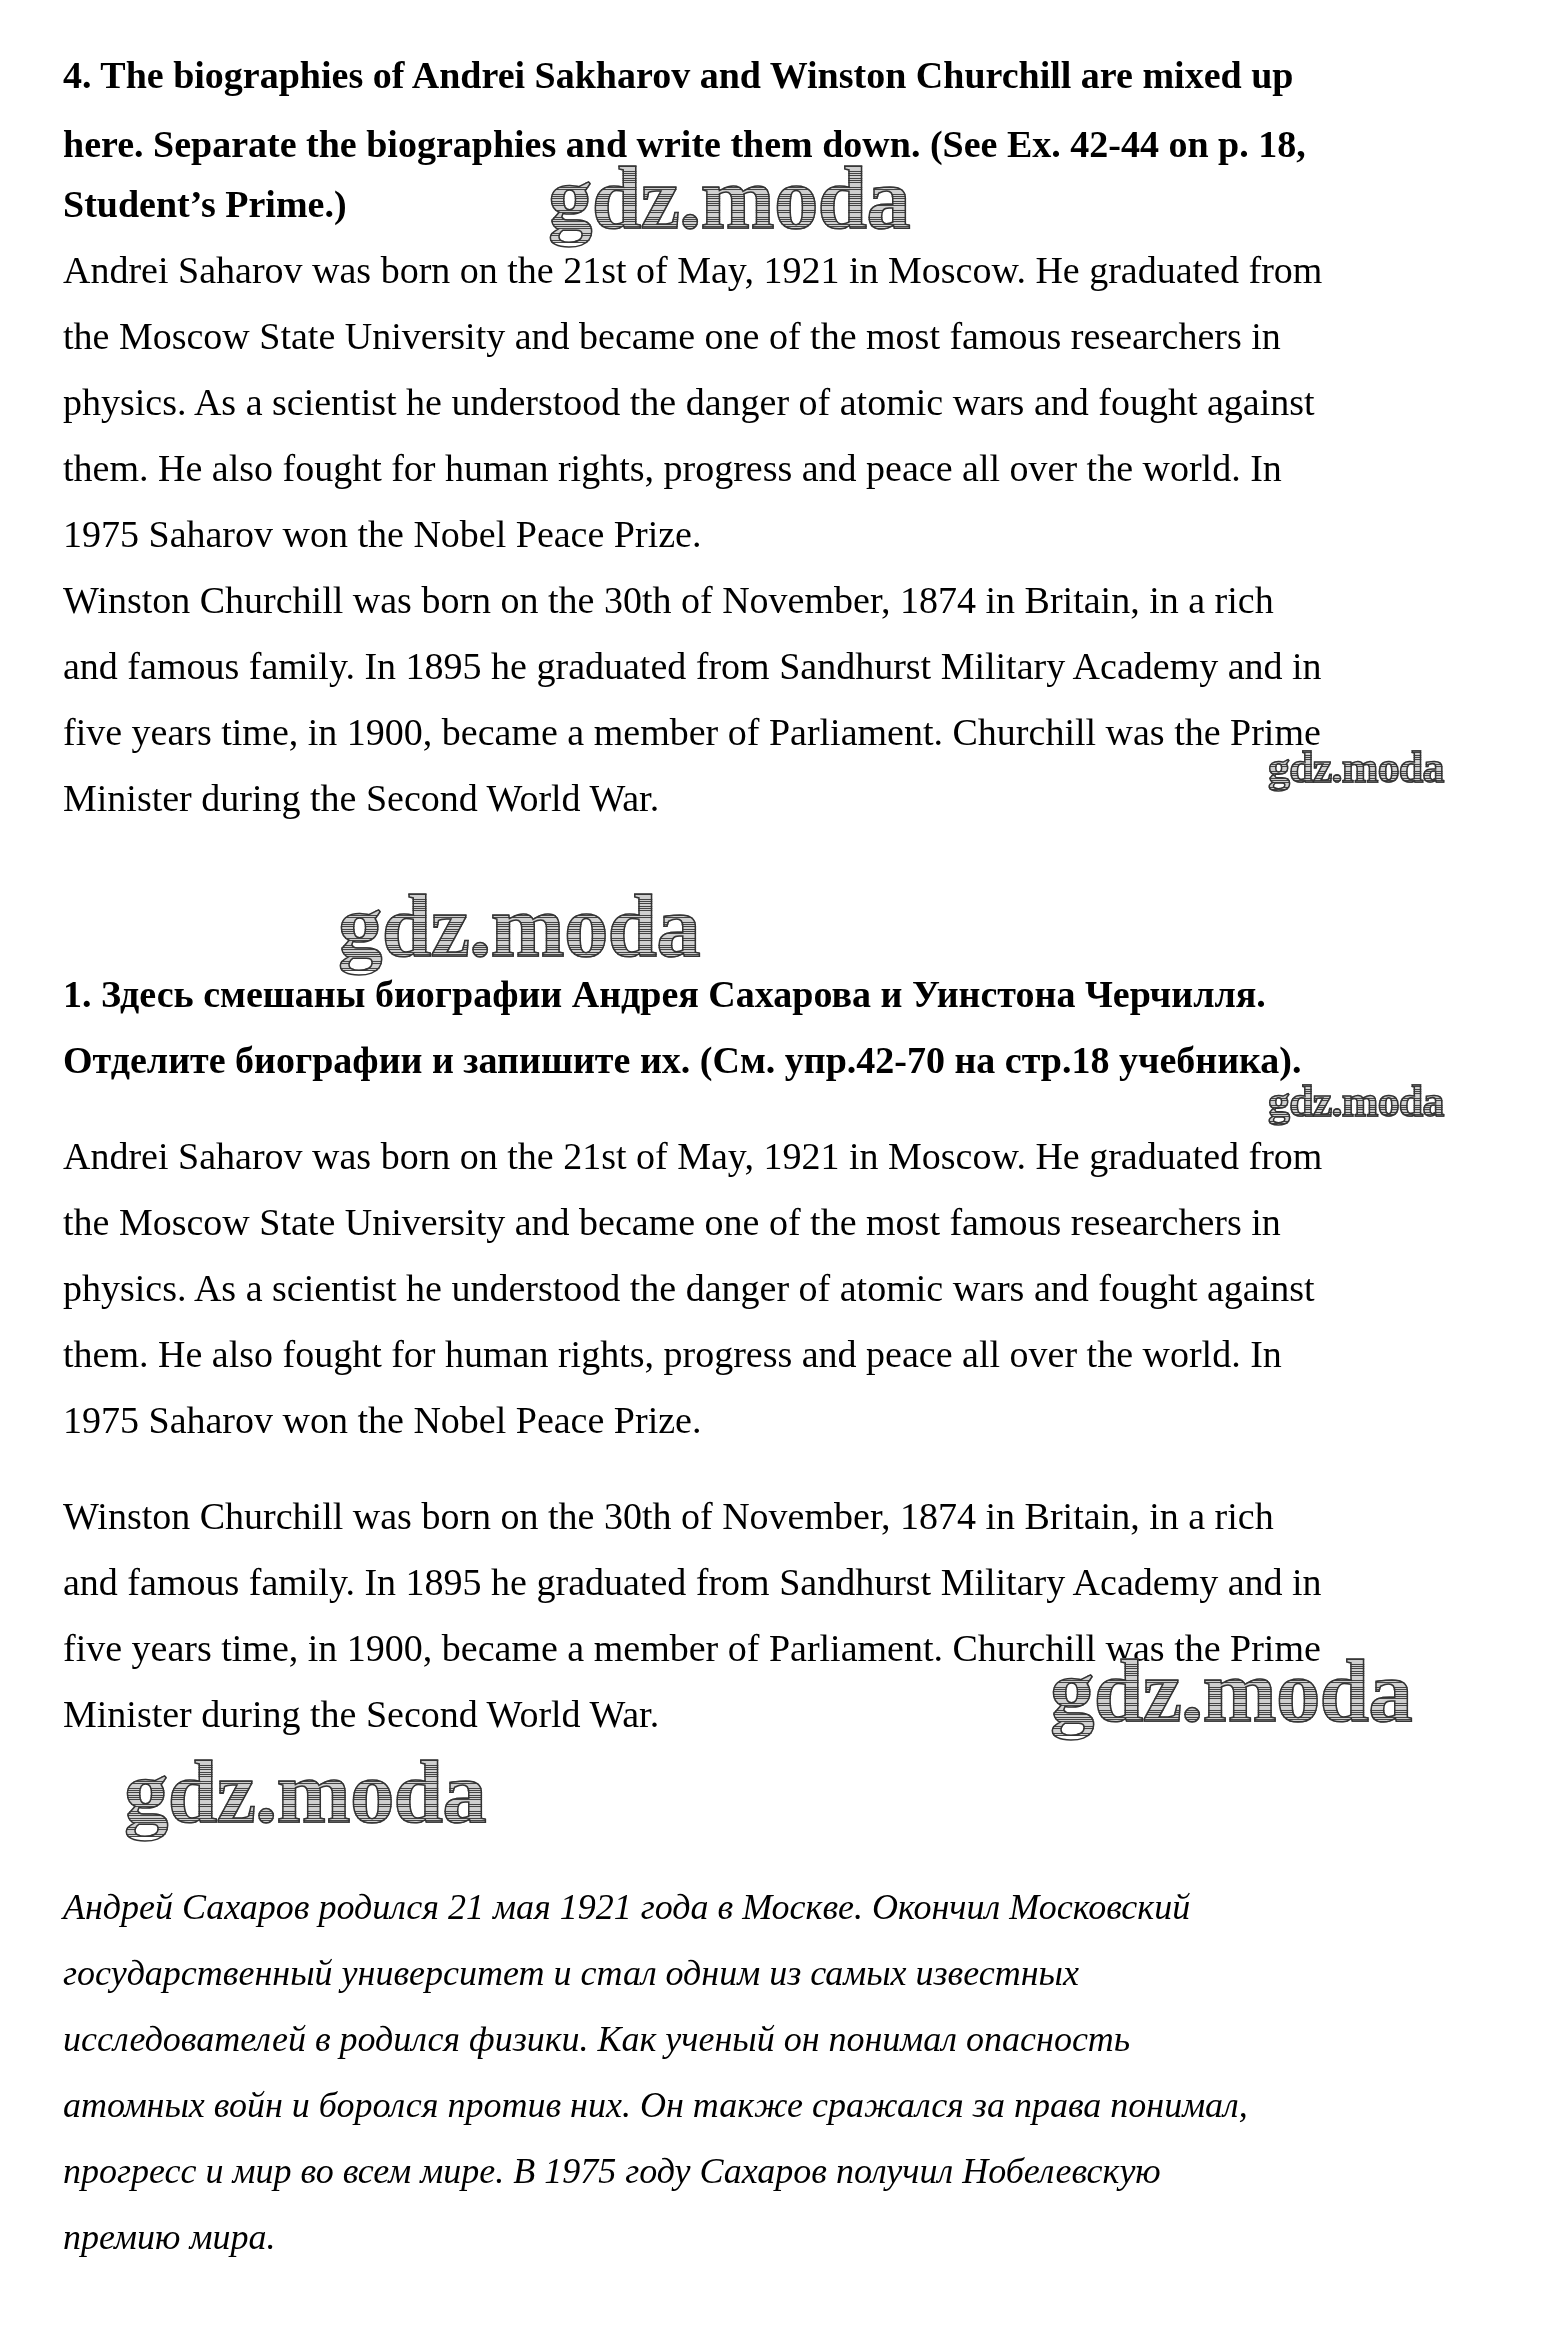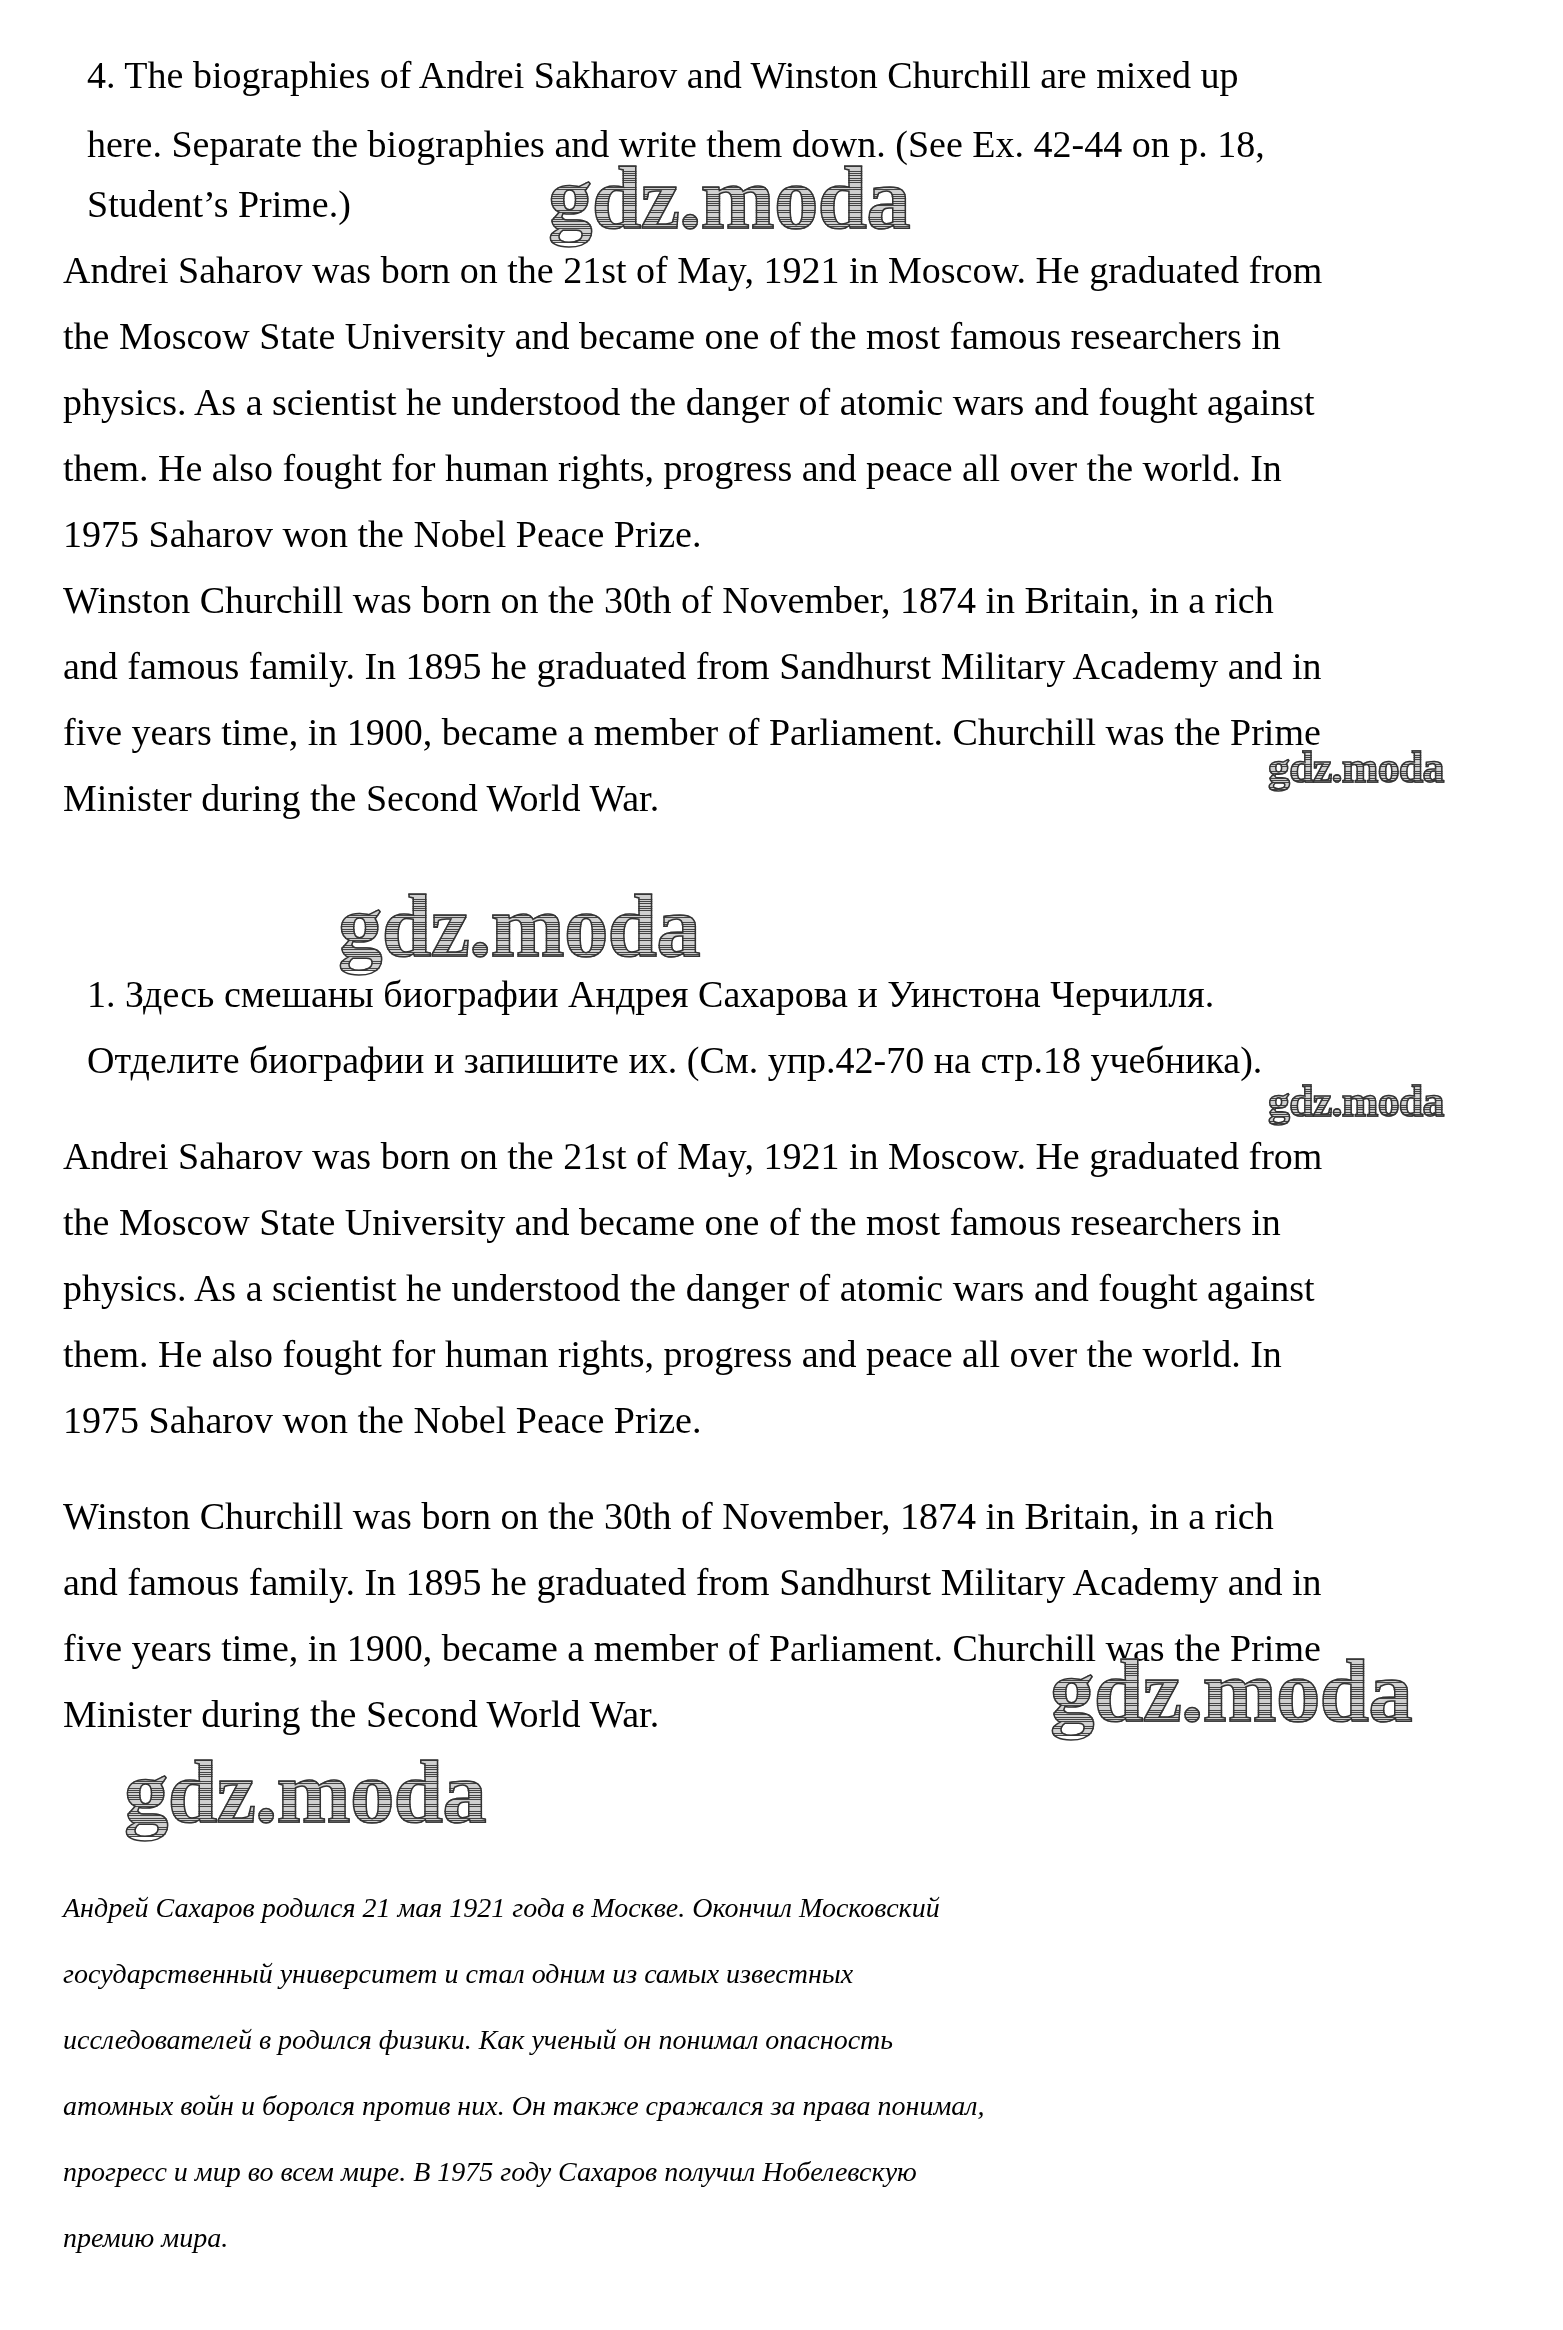--- a/index.html
+++ b/index.html
@@ -6,22 +6,22 @@
   body { width: 1564px; height: 2330px; position: relative; overflow: hidden; }
   .line {
     position: absolute;
     left: 63px;
     white-space: nowrap;
     font-family: "Liberation Serif", "DejaVu Serif", serif;
     font-size: 38px;
     line-height: 45px;
     color: #000;
   }
-  .bold { font-weight: normal; margin-left: 24px; }
-  .italic { font-style: italic; font-size: 28px; }
+  .bold { font-weight: bold; }
+  .italic { font-style: italic; font-size: 36px; }
   .wm {
     position: absolute;
     font-family: Liberation Serif, serif;
     font-weight: bold;
     color: transparent;
     -webkit-text-stroke: 1.5px #333;
     background: repeating-linear-gradient(0deg, #444 0px, #444 0.8px, #cfcfcf 0.8px, #cfcfcf 2.3px);
     -webkit-background-clip: text;
     background-clip: text;
     white-space: nowrap;

